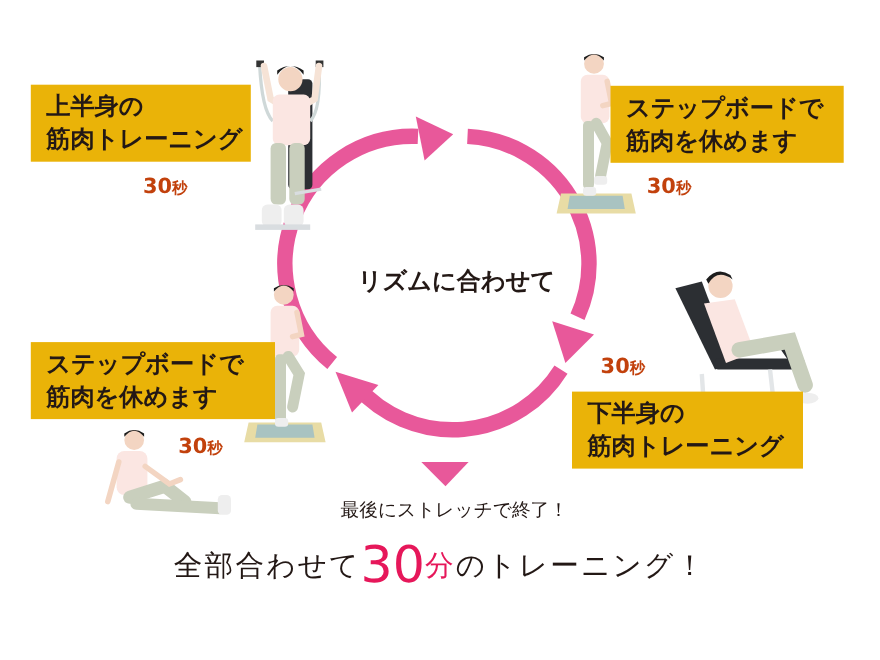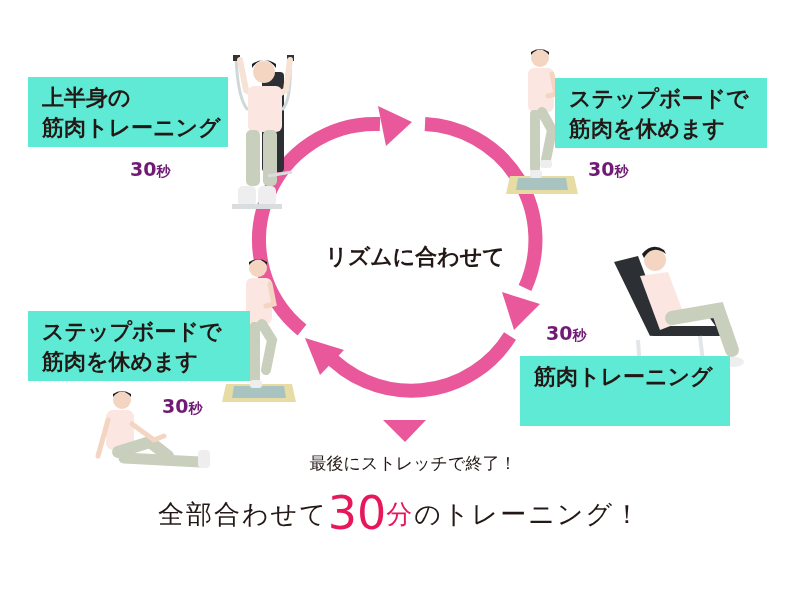--- a/index.html
+++ b/index.html
@@ -1,19 +1,19 @@
 <!DOCTYPE html>
 <html><head>
 <meta charset="utf-8">
 <style>
   html,body{margin:0;padding:0;}
   body{width:800px;height:600px;background:#ffffff;position:relative;overflow:hidden;font-family:"DejaVu Sans","Liberation Sans",sans-serif;}
-  .ybox{position:absolute;background:#5eead4;color:#231815;font-weight:bold;font-size:22px;line-height:30px;padding:6px 10px 6px 14px;box-sizing:border-box;letter-spacing:0px;}
+  .ybox{position:absolute;background:#eab308;color:#231815;font-weight:bold;font-size:22px;line-height:30px;padding:6px 10px 6px 14px;box-sizing:border-box;letter-spacing:0px;}
   .ybox span{display:block;white-space:nowrap;}
-  .dur{position:absolute;color:#701a75;font-weight:bold;font-size:19px;white-space:nowrap;}
+  .dur{position:absolute;color:#c2410c;font-weight:bold;font-size:19px;white-space:nowrap;}
   .dur .unit{font-size:14px;}
   .center-text{position:absolute;left:300px;top:225px;width:230px;text-align:center;color:#231815;font-weight:bold;font-size:22px;line-height:32px;margin-top:16px;}
   .center-text span{display:block;}
   .finale{position:absolute;left:0;width:800px;text-align:center;color:#231815;}
   .finale.line1{top:452px;font-size:17px;left:0;padding-left:26px;box-sizing:border-box;}
   .finale.line2{top:486px;font-size:26px;font-weight:normal;letter-spacing:2px;}
   .finale .big{color:#e6175a;font-size:46px;vertical-align:-6px;letter-spacing:0;}
   .finale .mid{color:#e6175a;font-size:26px;}
   svg{position:absolute;left:0;top:0;}
 </style>
@@ -124,20 +124,21 @@
   <span>筋肉を休めます</span>
 </div>
 <div class="dur" style="left:588px;top:158px;">
   <span>30</span><span class="unit">秒</span>
 </div>
 
 <div class="dur" style="left:546px;top:322px;">
   <span>30</span><span class="unit">秒</span>
 </div>
 <div class="ybox" style="left:520px;top:356px;width:210px;height:70px;">
+  <span>下半身の</span>
   <span>筋肉トレーニング</span>
 </div>
 
 <div class="ybox" style="left:28px;top:311px;width:222px;height:70px;">
   <span>ステップボードで</span>
   <span>筋肉を休めます</span>
 </div>
 <div class="dur" style="left:162px;top:395px;">
   <span>30</span><span class="unit">秒</span>
 </div>

